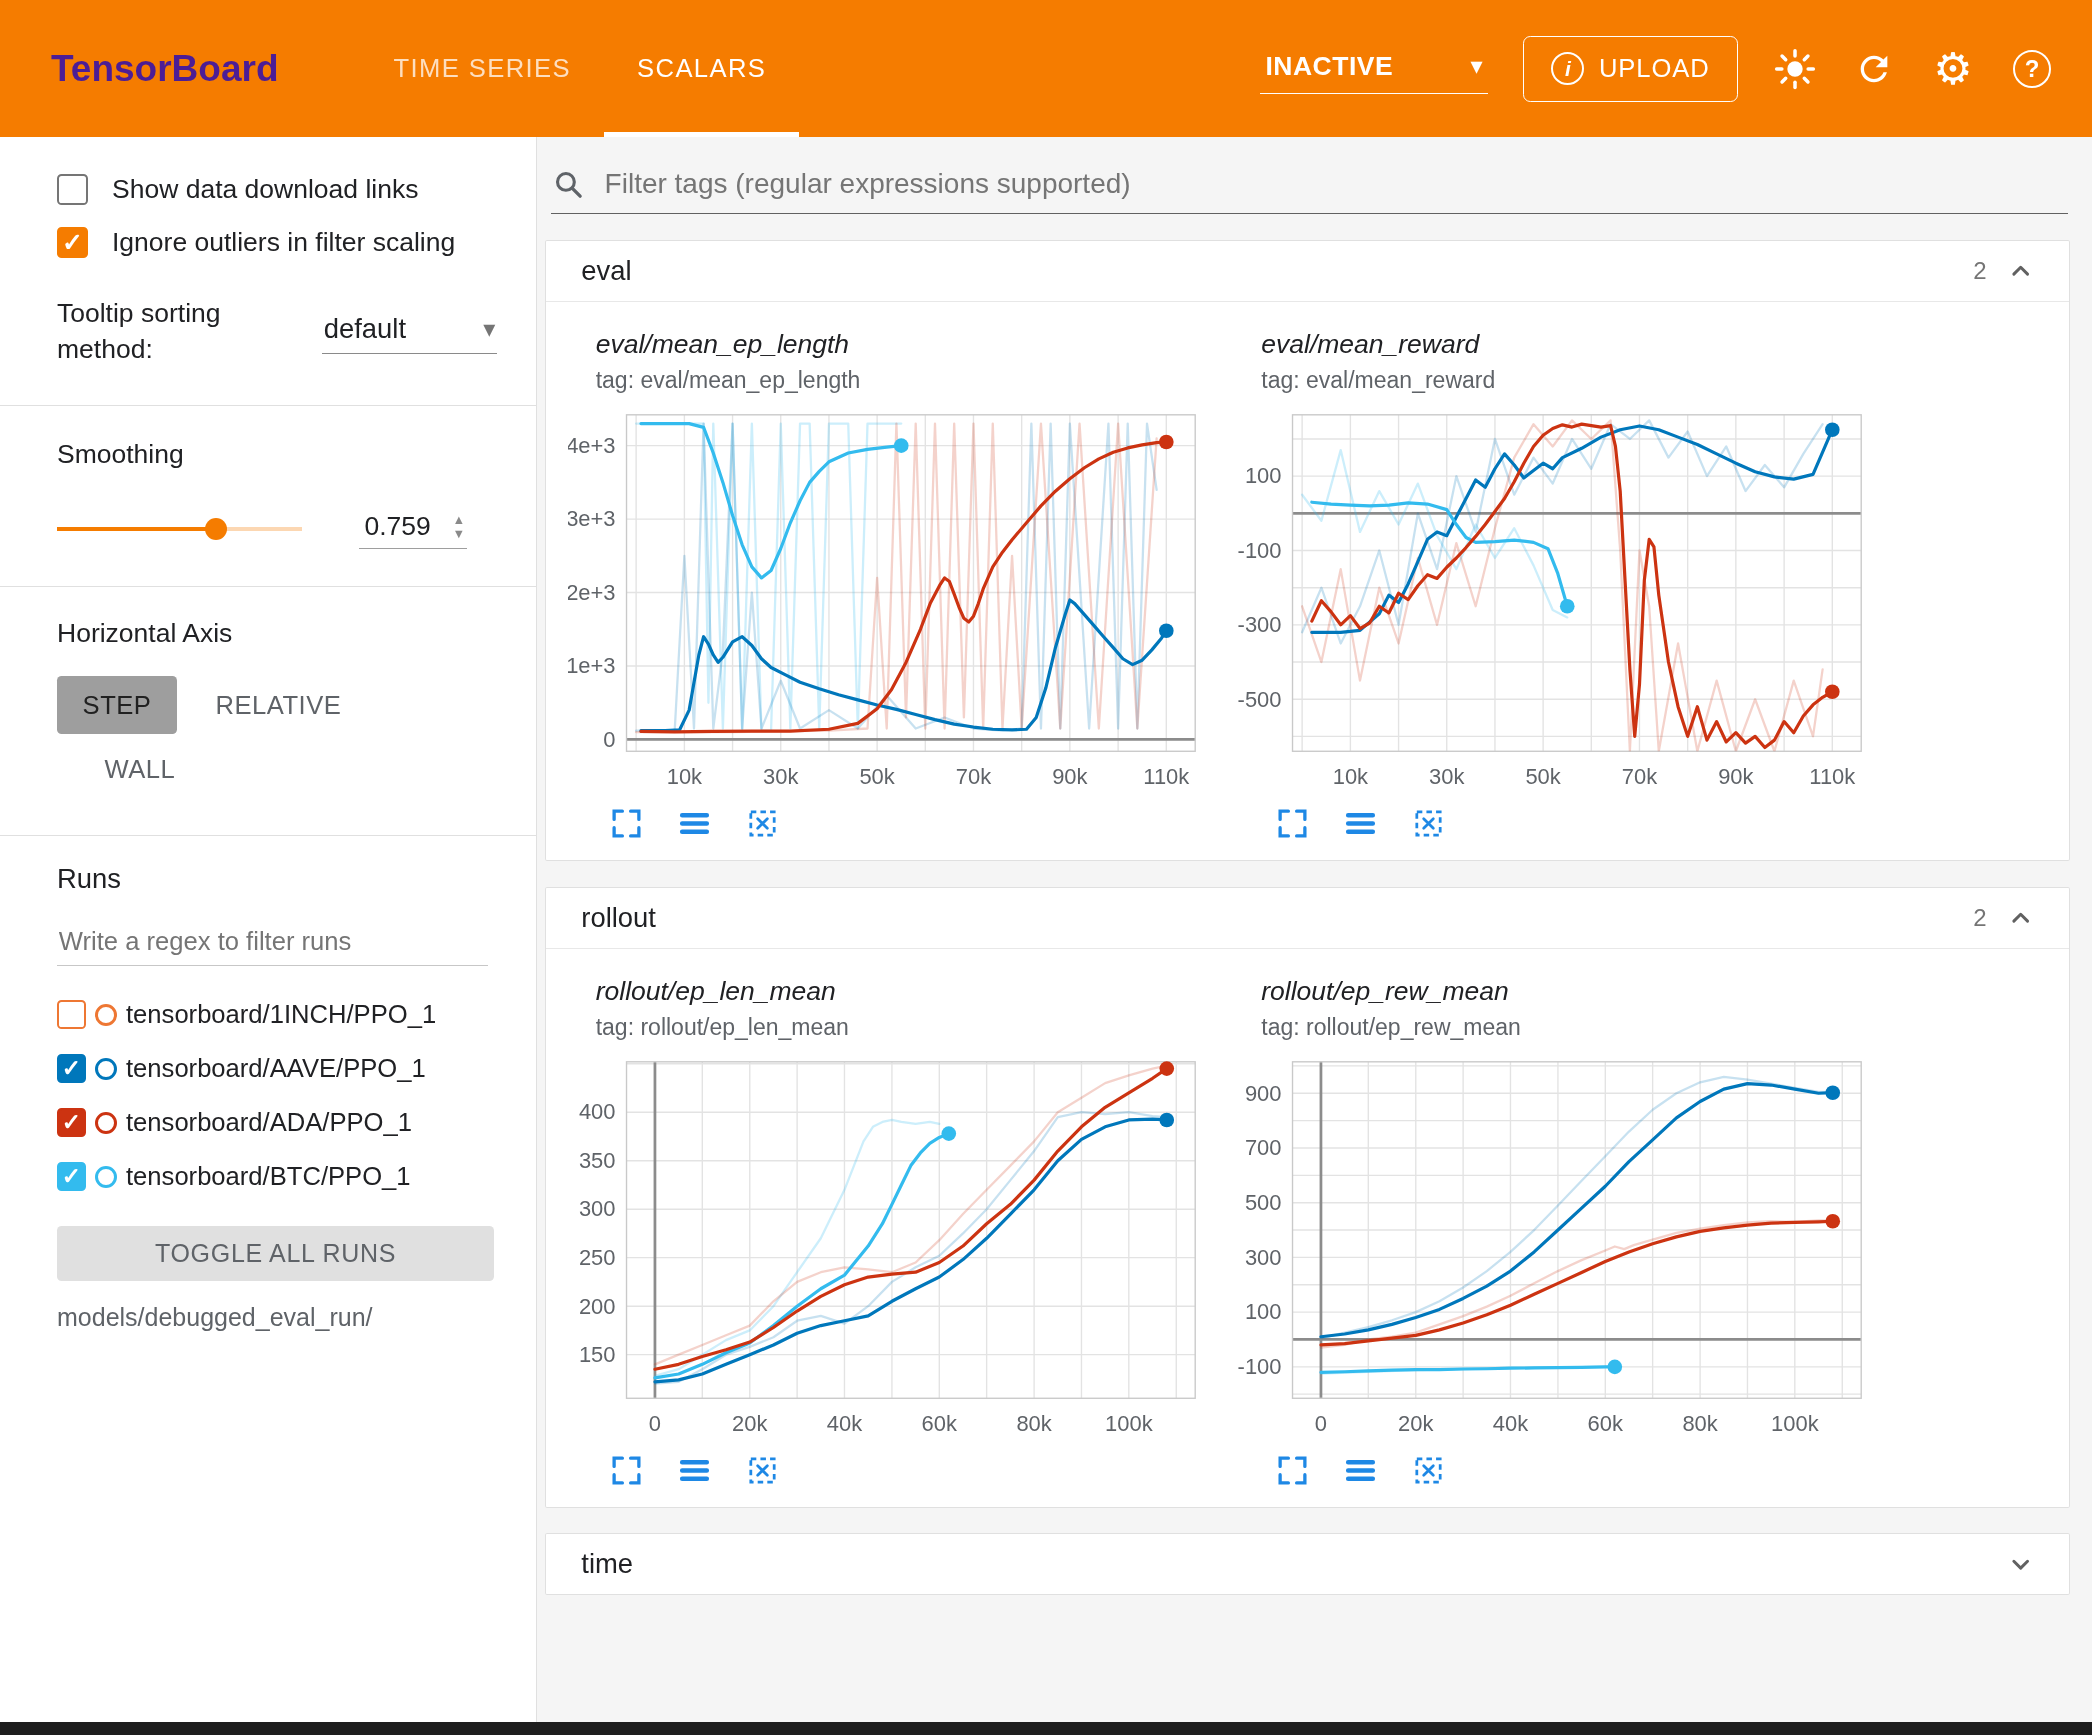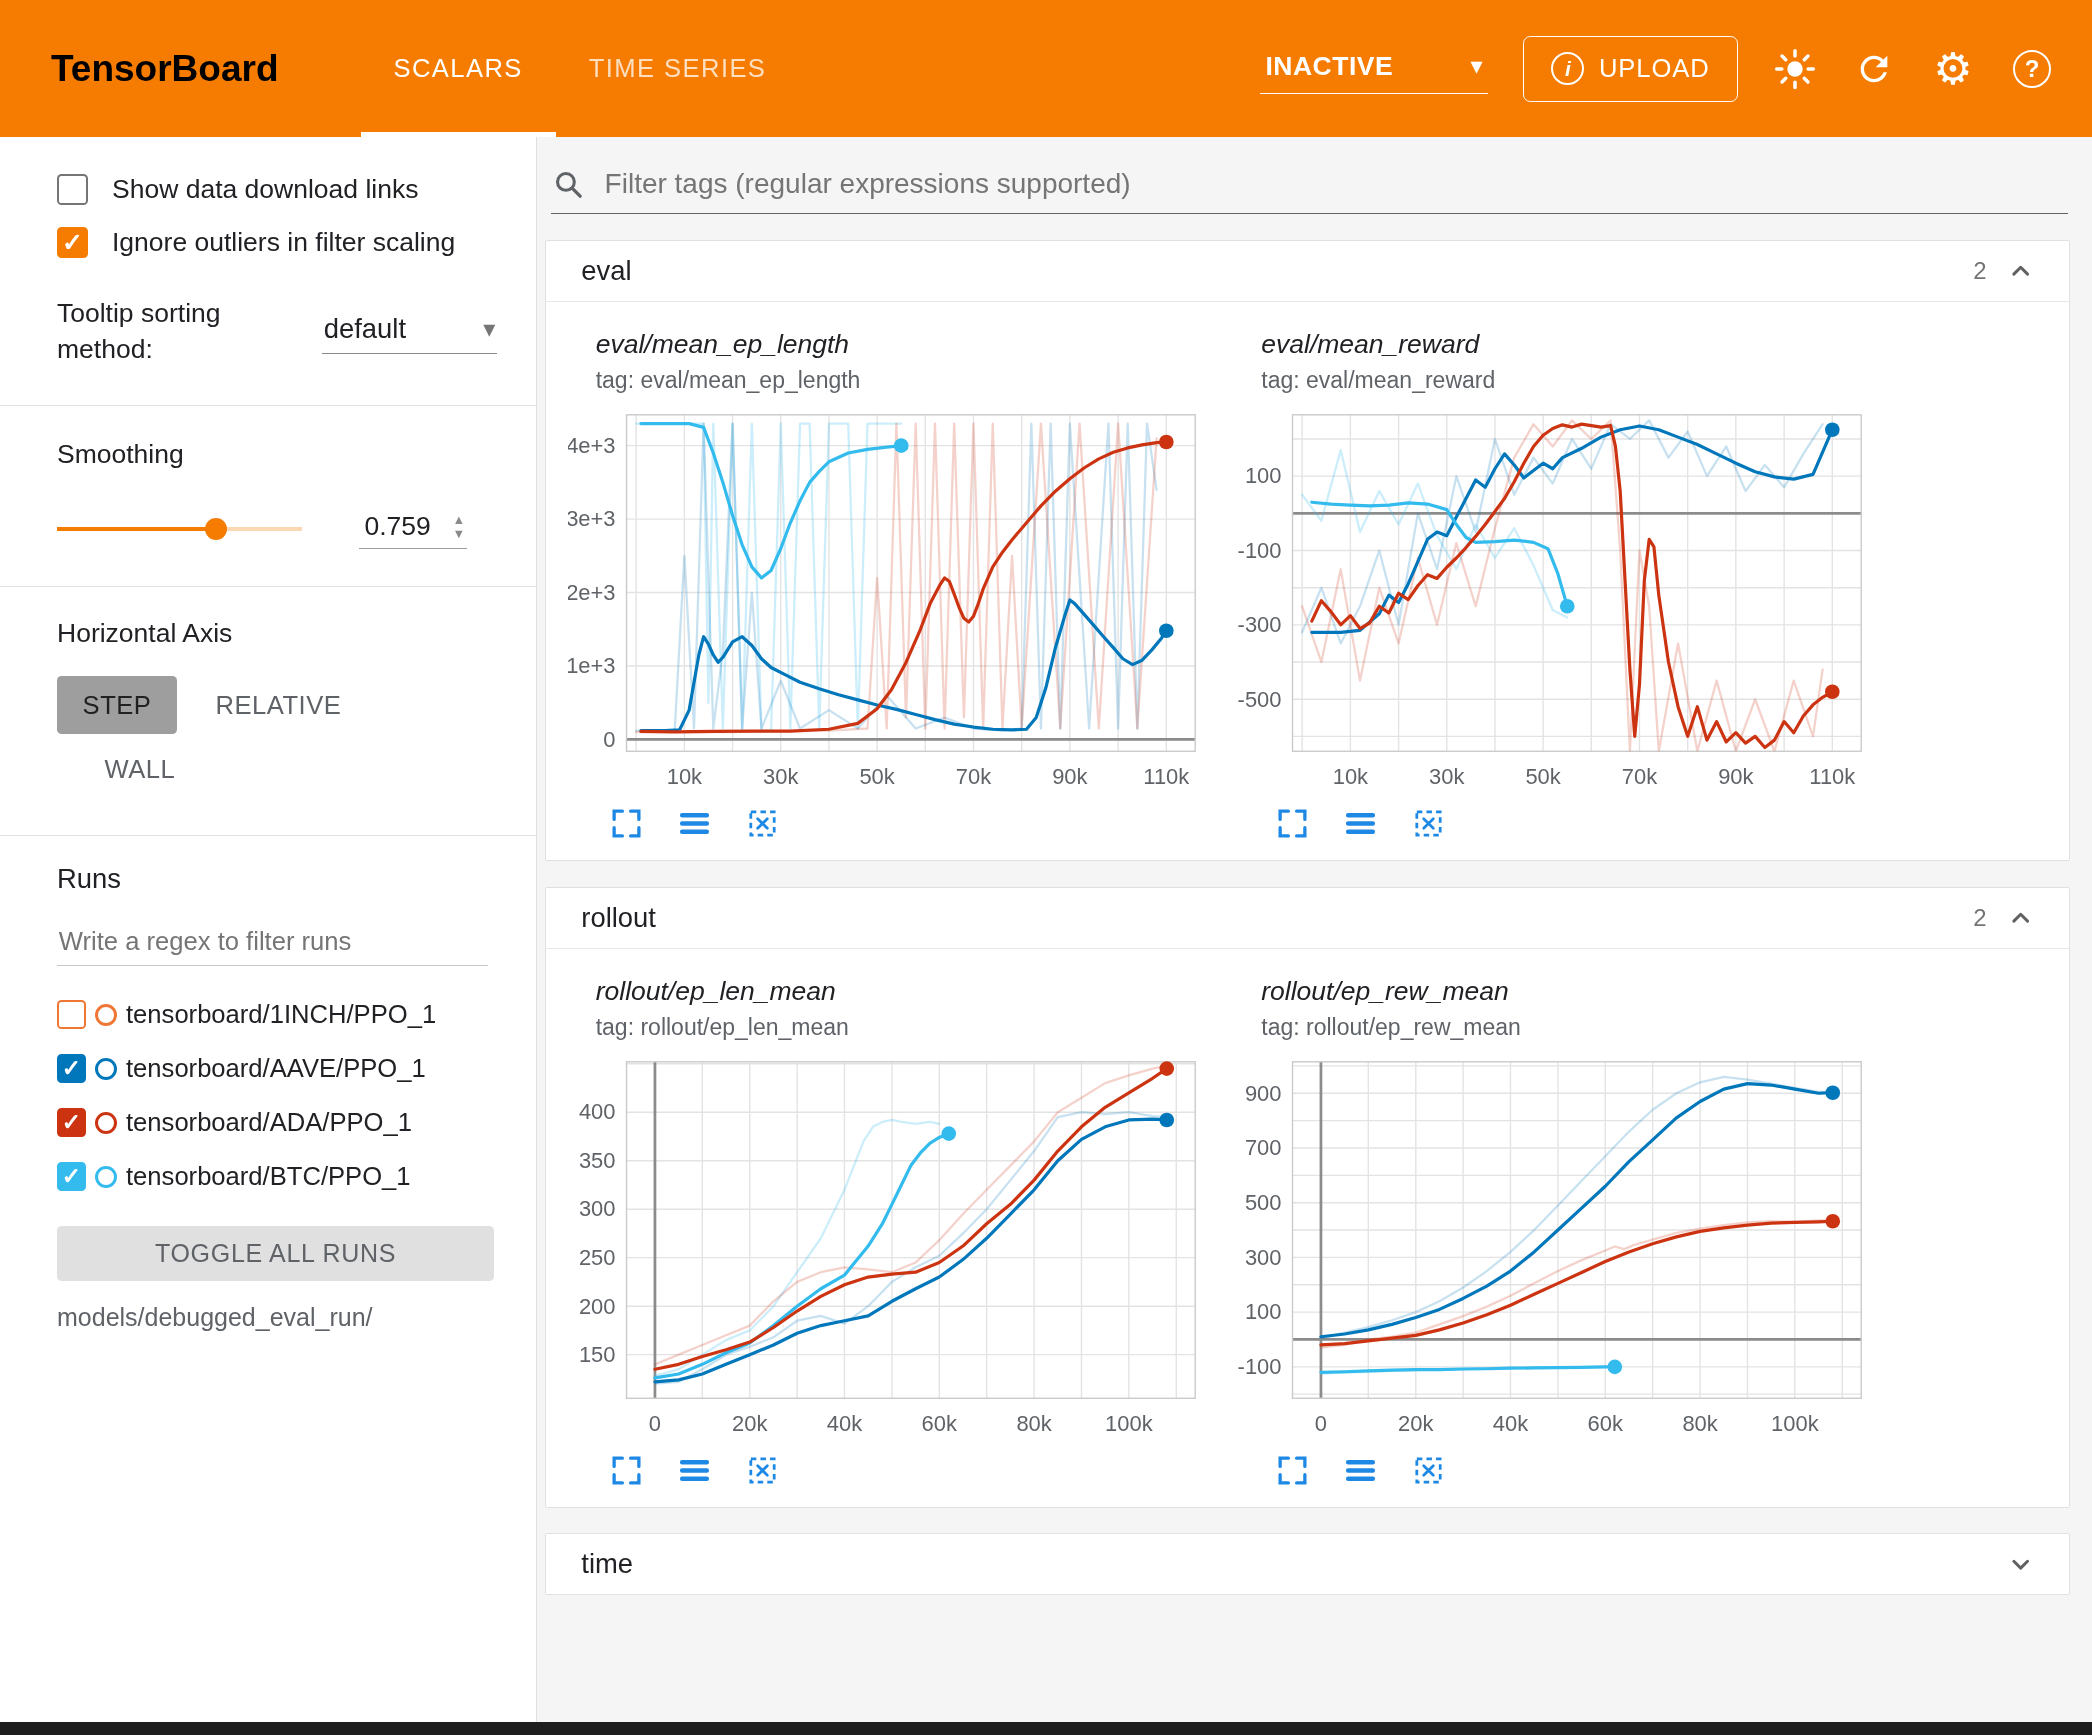--- a/index.html
+++ b/index.html
@@ -2,21 +2,21 @@
 <html style="font-size:14.6px"><head>
 <meta charset="utf-8">
 <style>
   * { margin:0; padding:0; box-sizing:border-box; }
   html,body { width:2092px; height:1735px; overflow:hidden; background:#f5f5f5;
               font-family:"Liberation Sans", sans-serif; color:#202124; }
 
   
   .app-header { position:absolute; top:0; left:0; width:2092px; height:137px;
                 background:#f57c00; display:flex; align-items:center; z-index:10; }
-  .brand { margin-left:51px; font-size:37px; font-weight:bold; color:#000000; }
+  .brand { margin-left:51px; font-size:37px; font-weight:bold; color:#4c1d95; }
   .tabs { display:flex; margin-left:82px; height:137px; }
   .tab { display:flex; align-items:center; padding:0 33px; height:137px; font-size:25.6px;
          letter-spacing:1.4px; color:rgba(255,255,255,.75); cursor:pointer; position:relative; }
   .tab.active { color:#fff; }
   .tab.active::after { content:""; position:absolute; left:0; right:0; bottom:0; height:4.6px; background:#fff; }
   .header-right { margin-left:auto; display:flex; align-items:center; gap:35px; margin-right:38px; }
   .status-select { display:flex; align-items:center; border-bottom:1.8px solid #fff;
                    padding:7.3px 5.5px 11px 5.5px; min-width:228px; cursor:pointer; }
   .status-select .val { color:#fff; font-size:26.5px; font-weight:bold; letter-spacing:0.5px; }
   .status-select .caret { color:#fff; font-size:24px; line-height:1; margin-left:auto; }
@@ -104,22 +104,22 @@
   .baseline { stroke:#8c8c8c; stroke-width:3; }
   .tick { font-family:"Liberation Sans",sans-serif; font-size:24px; fill:#5f6368; }
   .bottom-strip { position:absolute; left:0; bottom:0; width:2092px; height:12.8px; background:#1e1e1e; }
 </style>
 </head>
 <body>
 
 <header class="app-header">
   <div class="brand">TensorBoard</div>
   <nav class="tabs">
+    <div class="tab">TIME SERIES</div>
     <div class="tab active">SCALARS</div>
-    <div class="tab">TIME SERIES</div>
   </nav>
   <div class="header-right">
     <div class="status-select">
       <span class="val">INACTIVE</span>
       <span class="caret">▾</span>
     </div>
     <div class="upload-btn">
       <span class="info-circ">i</span>
       <span class="lbl">UPLOAD</span>
     </div>

